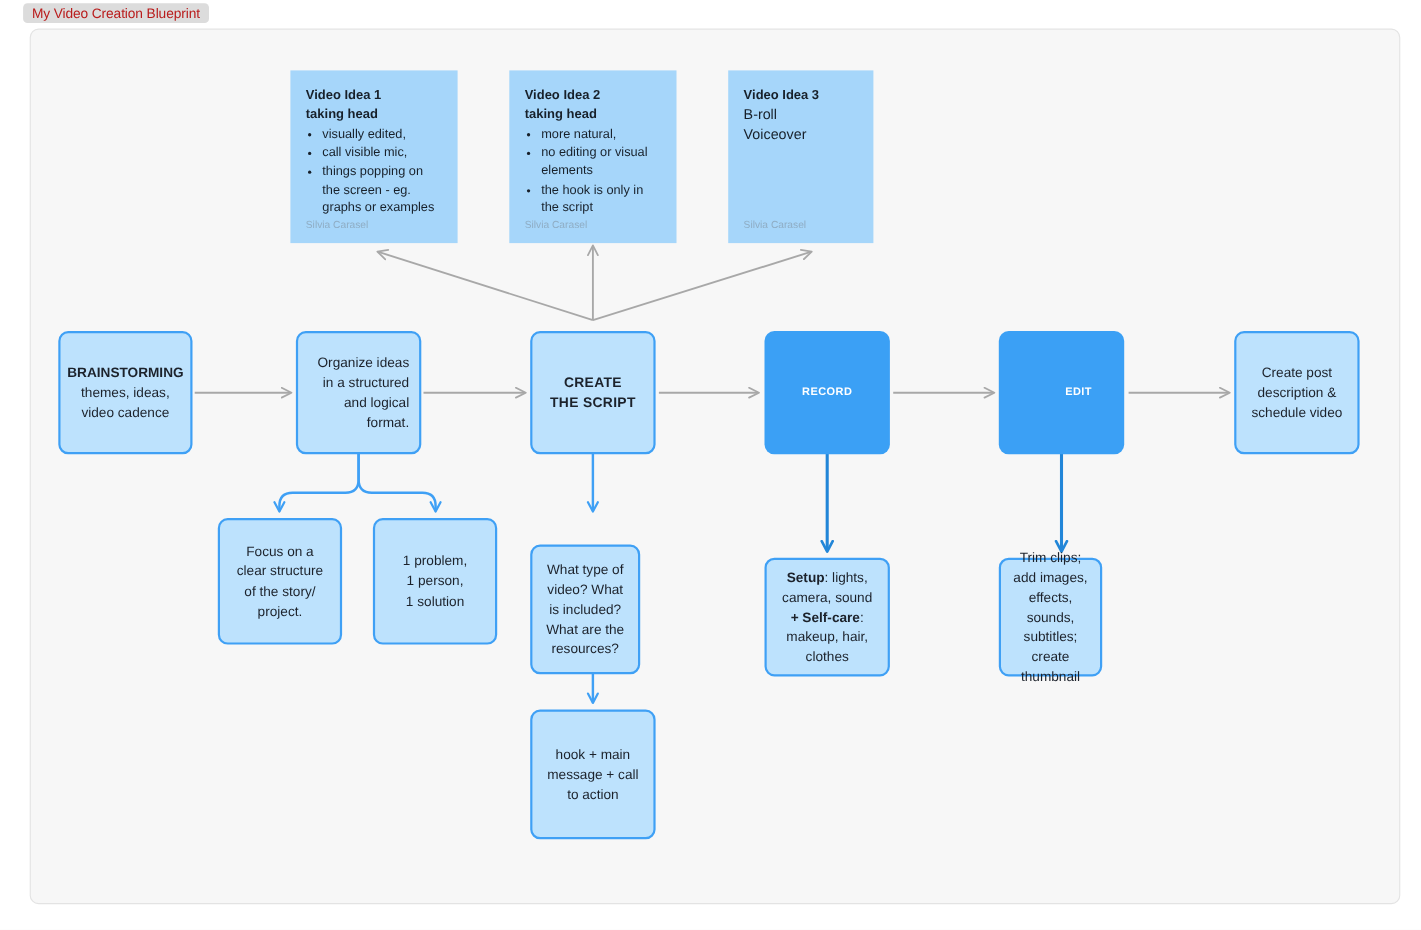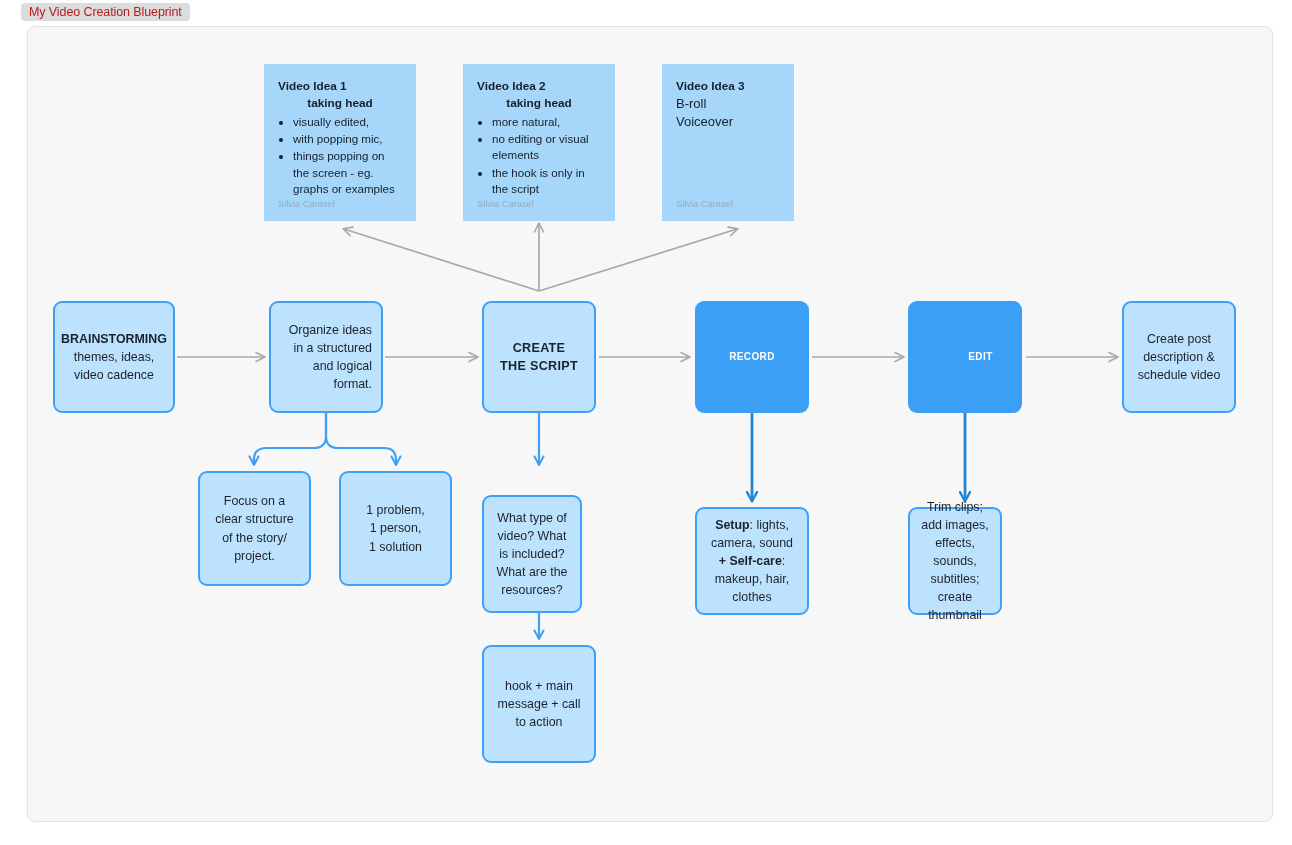--- a/index.html
+++ b/index.html
@@ -44,21 +44,21 @@
   
   .card {
     position: absolute;
     background: #a6d6fa;
     padding: 14px 14px 0 14px;
     font-size: 11.6px;
     line-height: 1.42;
     color: #17202a;
   }
   .card .card-title { font-weight: bold; font-size: 11.8px; }
-  .card .card-sub   { font-weight: bold; font-size: 11.8px; text-align: center; }
+  .card .card-sub   { font-weight: bold; font-size: 11.8px; }
   .card .card-plain { font-size: 13px; }
   .card ul { margin: 2px 0 0 0; padding-left: 15px; }
   .card li { margin: 0 0 1px 0; }
   .card .author {
     position: absolute;
     left: 14px; bottom: 10px;
     font-size: 9.3px;
     color: #8fadc4;
   }
 
@@ -139,21 +139,21 @@
       <line x1="752" y1="412" x2="752" y2="500"></line>
       <line x1="965" y1="412" x2="965" y2="500"></line>
     </g>
   </svg>
 
   <div class="card" style="left:264px; top:64px; width:152px; height:157px;">
     <div class="card-title">Video Idea 1</div>
     <div class="card-sub">taking head</div>
     <ul>
       <li>visually edited,</li>
-      <li>with popping mic,</li>
+      <li>call visible mic,</li>
       <li>things popping on the screen - eg. graphs or examples</li>
     </ul>
     <div class="author">Silvia Carasel</div>
   </div>
 
   <div class="card" style="left:463px; top:64px; width:152px; height:157px;">
     <div class="card-title">Video Idea 2</div>
     <div class="card-sub">taking head</div>
     <ul>
       <li>more natural,</li>

